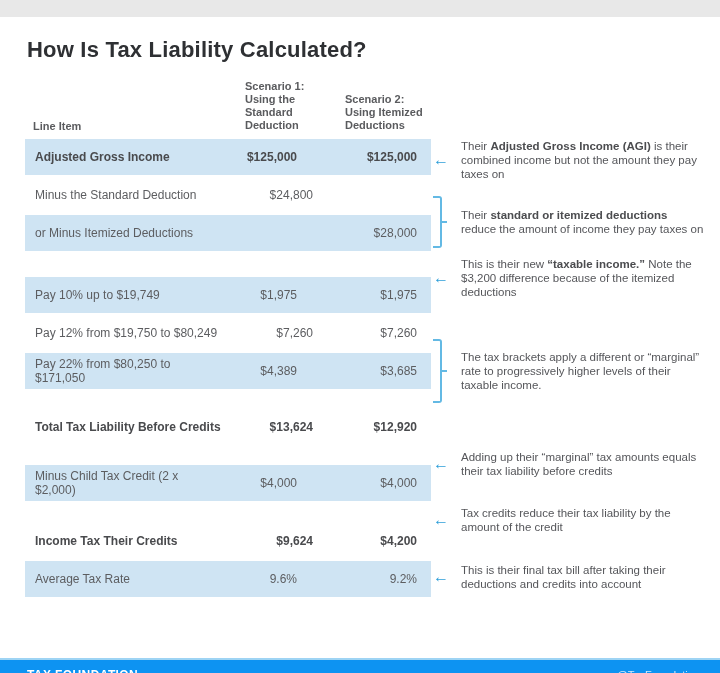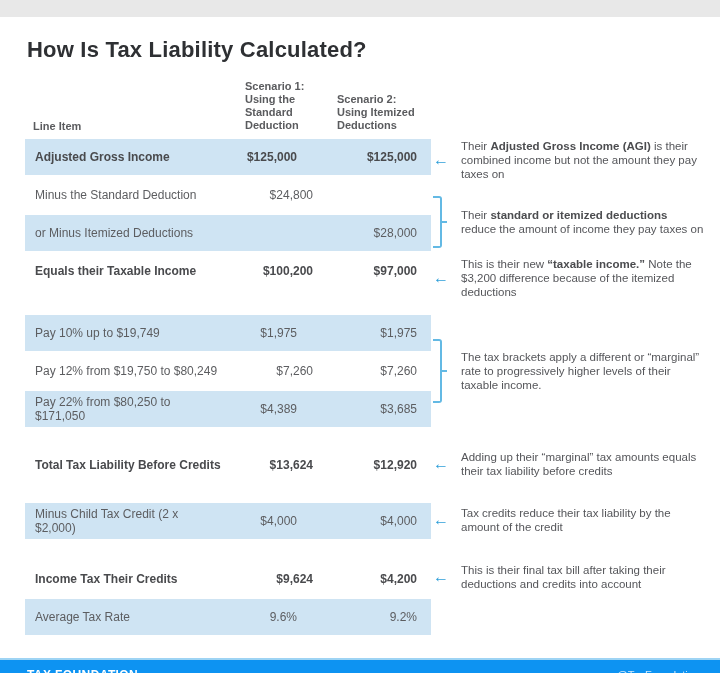--- a/index.html
+++ b/index.html
@@ -6,21 +6,21 @@
   body { background:#e8e8e8; font-family:"Liberation Sans", sans-serif; }
   .page { position:relative; width:720px; height:673px; background:#ffffff; overflow:hidden; margin:17px auto; }
 
   .title { position:absolute; left:27px; top:20px; font-size:22px; font-weight:bold; color:#2e3033; letter-spacing:0.2px; }
 
   .table { position:absolute; left:25px; top:62px; width:406px; }
   .thead { display:flex; align-items:flex-end; height:58px; padding:0 14px 5px 8px; margin-bottom:2px; }
   .th-line { flex:1; font-size:11px; font-weight:bold; color:#5a5b5e; }
   .th-col { font-size:11px; font-weight:bold; color:#5a5b5e; text-align:left; white-space:pre-line; line-height:13px; }
   .th-c1 { width:80px; margin-right:10px; position:relative; left:12px; }
-  .th-c2 { width:94px; position:relative; left:14px; }
+  .th-c2 { width:94px; position:relative; left:22px; }
 
   .row { display:flex; align-items:center; height:36px; padding:0 14px 0 10px; font-size:12px; color:#5c5d60; margin-bottom:2px; }
   .row.blue { background:#cfe4f3;gap:16px; }
   .row.bold { font-weight:bold; color:#494a4d; }
   .lbl { flex:1; }
   .v1 { width:80px; text-align:right; margin-right:10px; }
   .v2 { width:94px; text-align:right; }
   .sp24 { height:24px; } .sp18 { height:18px; } .sp20 { height:20px; }
 
   .anns { position:absolute; left:433px; top:0; width:277px; }
@@ -67,25 +67,20 @@
     </div>
     <div class="row">
       <div class="lbl">Minus the Standard Deduction</div>
       <div class="v1">$24,800</div>
       <div class="v2"></div>
     </div>
     <div class="row blue">
       <div class="lbl">or Minus Itemized Deductions</div>
       <div class="v1"></div>
       <div class="v2">$28,000</div>
-    </div>
-    <div class="row bold">
-      <div class="lbl">Equals their Taxable Income</div>
-      <div class="v1">$100,200</div>
-      <div class="v2">$97,000</div>
     </div>
 
     <div class="sp24"></div>
 
     <div class="row blue">
       <div class="lbl">Pay 10% up to $19,749</div>
       <div class="v1">$1,975</div>
       <div class="v2">$1,975</div>
     </div>
     <div class="row">

